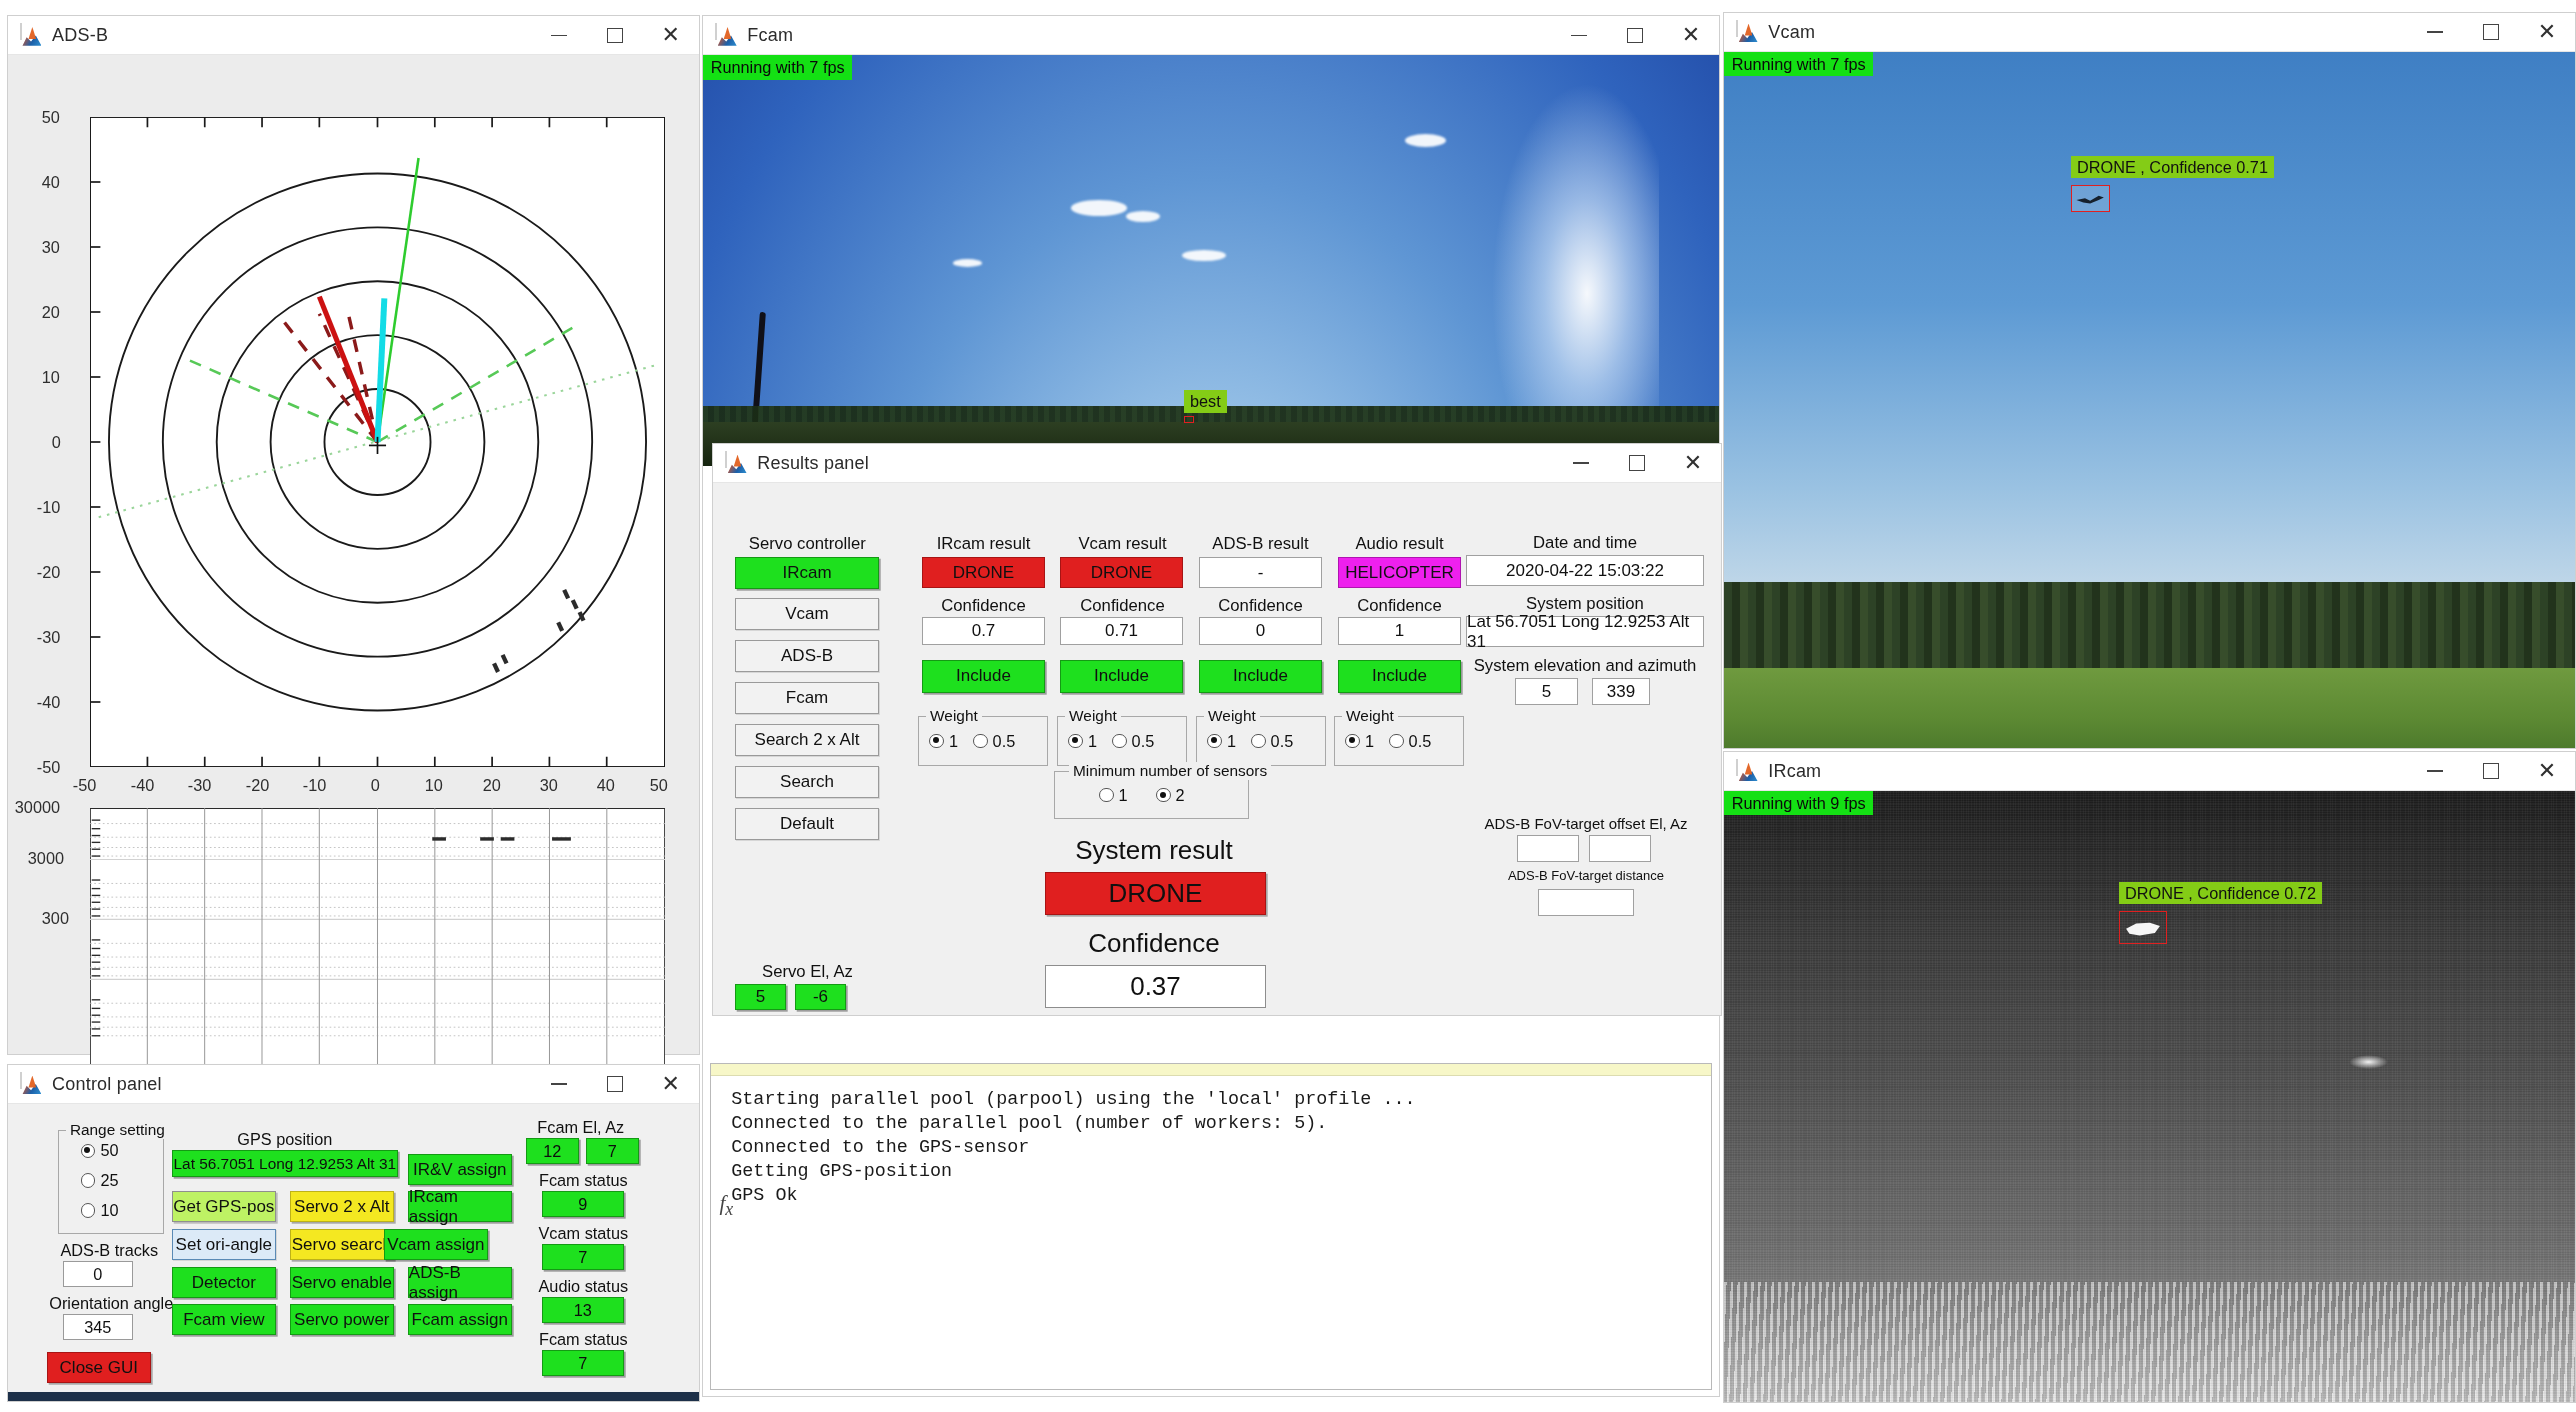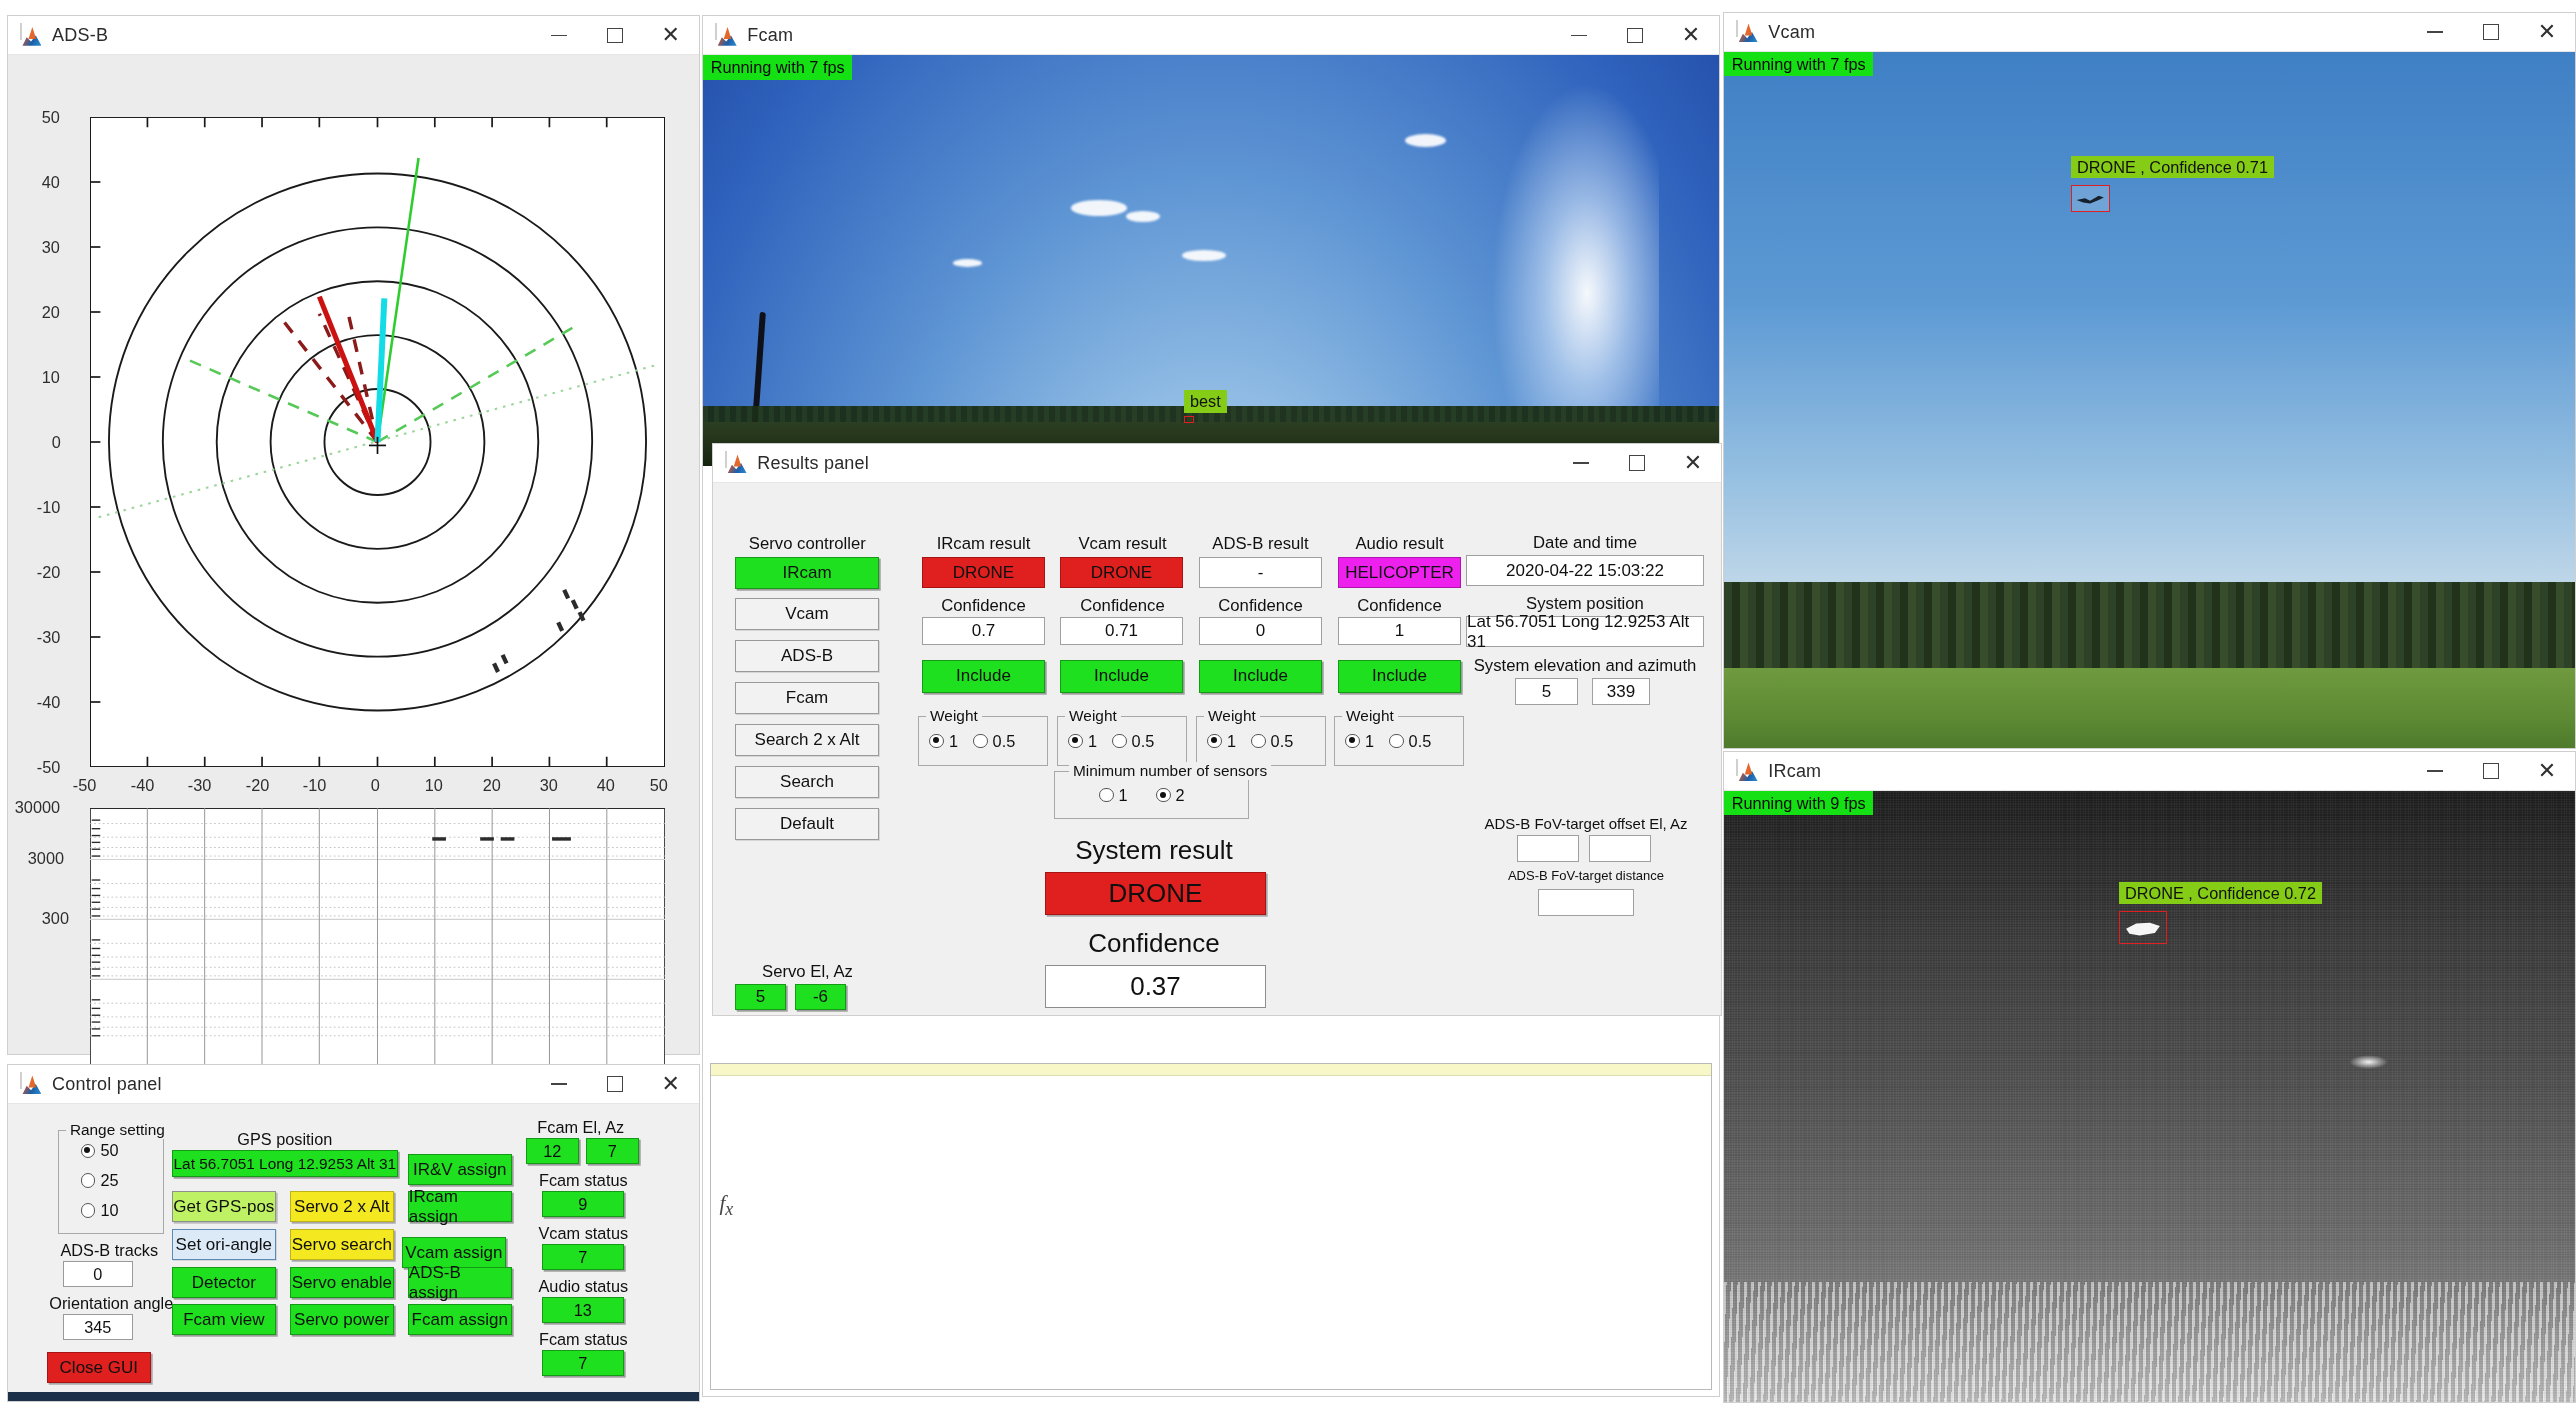--- a/index.html
+++ b/index.html
@@ -417,20 +417,25 @@
         <div class="fcam-ground"></div>
 
         <span class="fps-badge">Running with 7 fps</span>
 
         <span class="det-label" style="left:481px; top:335px;">best</span>
         <span class="det-box" style="left:481px; top:361px; width:10.3px; height:6.8px; border-color:#e02020;"></span>
       </div>
 
       <div class="console-wrap">
         <div class="console-top"></div>
+        <div class="console-text"><span>Starting parallel pool (parpool) using the 'local' profile ...</span>
+<span>Connected to the parallel pool (number of workers: 5).</span>
+<span>Connected to the GPS-sensor</span>
+<span>Getting GPS-position</span>
+<span>GPS Ok</span></div>
         <div class="fx-mark">f<sub>x</sub></div>
       </div>
     </div>
   </div>
 
   <div class="win" id="vcam">
     <div class="titlebar">
       <span class="tb-icon"><span class="membrane"></span></span>
       <span class="tb-title">Vcam</span>
       <span class="tb-btns">
@@ -647,21 +652,21 @@
       <div class="btn green" style="left:164px; top:163px; width:104px; height:31px;">Detector</div>
       <div class="btn green" style="left:164px; top:200px; width:104px; height:31px;">Fcam view</div>
 
       <div class="btn yellow" style="left:282px; top:87px; width:104px; height:31px;">Servo 2 x Alt</div>
       <div class="btn yellow" style="left:282px; top:125px; width:104px; height:31px;">Servo search</div>
       <div class="btn green" style="left:282px; top:163px; width:104px; height:31px;">Servo enable</div>
       <div class="btn green" style="left:282px; top:200px; width:104px; height:31px;">Servo power</div>
 
       <div class="btn green" style="left:400px; top:50px;  width:104px; height:31px;">IR&amp;V assign</div>
       <div class="btn green" style="left:400px; top:87px; width:104px; height:31px;">IRcam assign</div>
-      <div class="btn green" style="left:394px; top:125px; width:104px; height:31px;margin-top:8px;">Vcam assign</div>
+      <div class="btn green" style="left:376px; top:125px; width:104px; height:31px;">Vcam assign</div>
       <div class="btn green" style="left:400px; top:163px; width:104px; height:31px;">ADS-B assign</div>
       <div class="btn green" style="left:400px; top:200px; width:104px; height:31px;">Fcam assign</div>
 
       <span class="cp-lbl" style="left:513px; top:13.7px; width:120px;">Fcam El, Az</span>
       <div class="cp-green" style="left:518px; top:34px; width:53px; height:26px;">12</div>
       <div class="cp-green" style="left:578px; top:34px; width:53px; height:26px;">7</div>
 
       <span class="cp-lbl" style="left:513px; top:67px;  width:125px;">Fcam status</span>
       <div class="cp-green" style="left:534px; top:87px; width:82px; height:26px;">9</div>
       <span class="cp-lbl" style="left:513px; top:120px; width:125px;">Vcam status</span>

